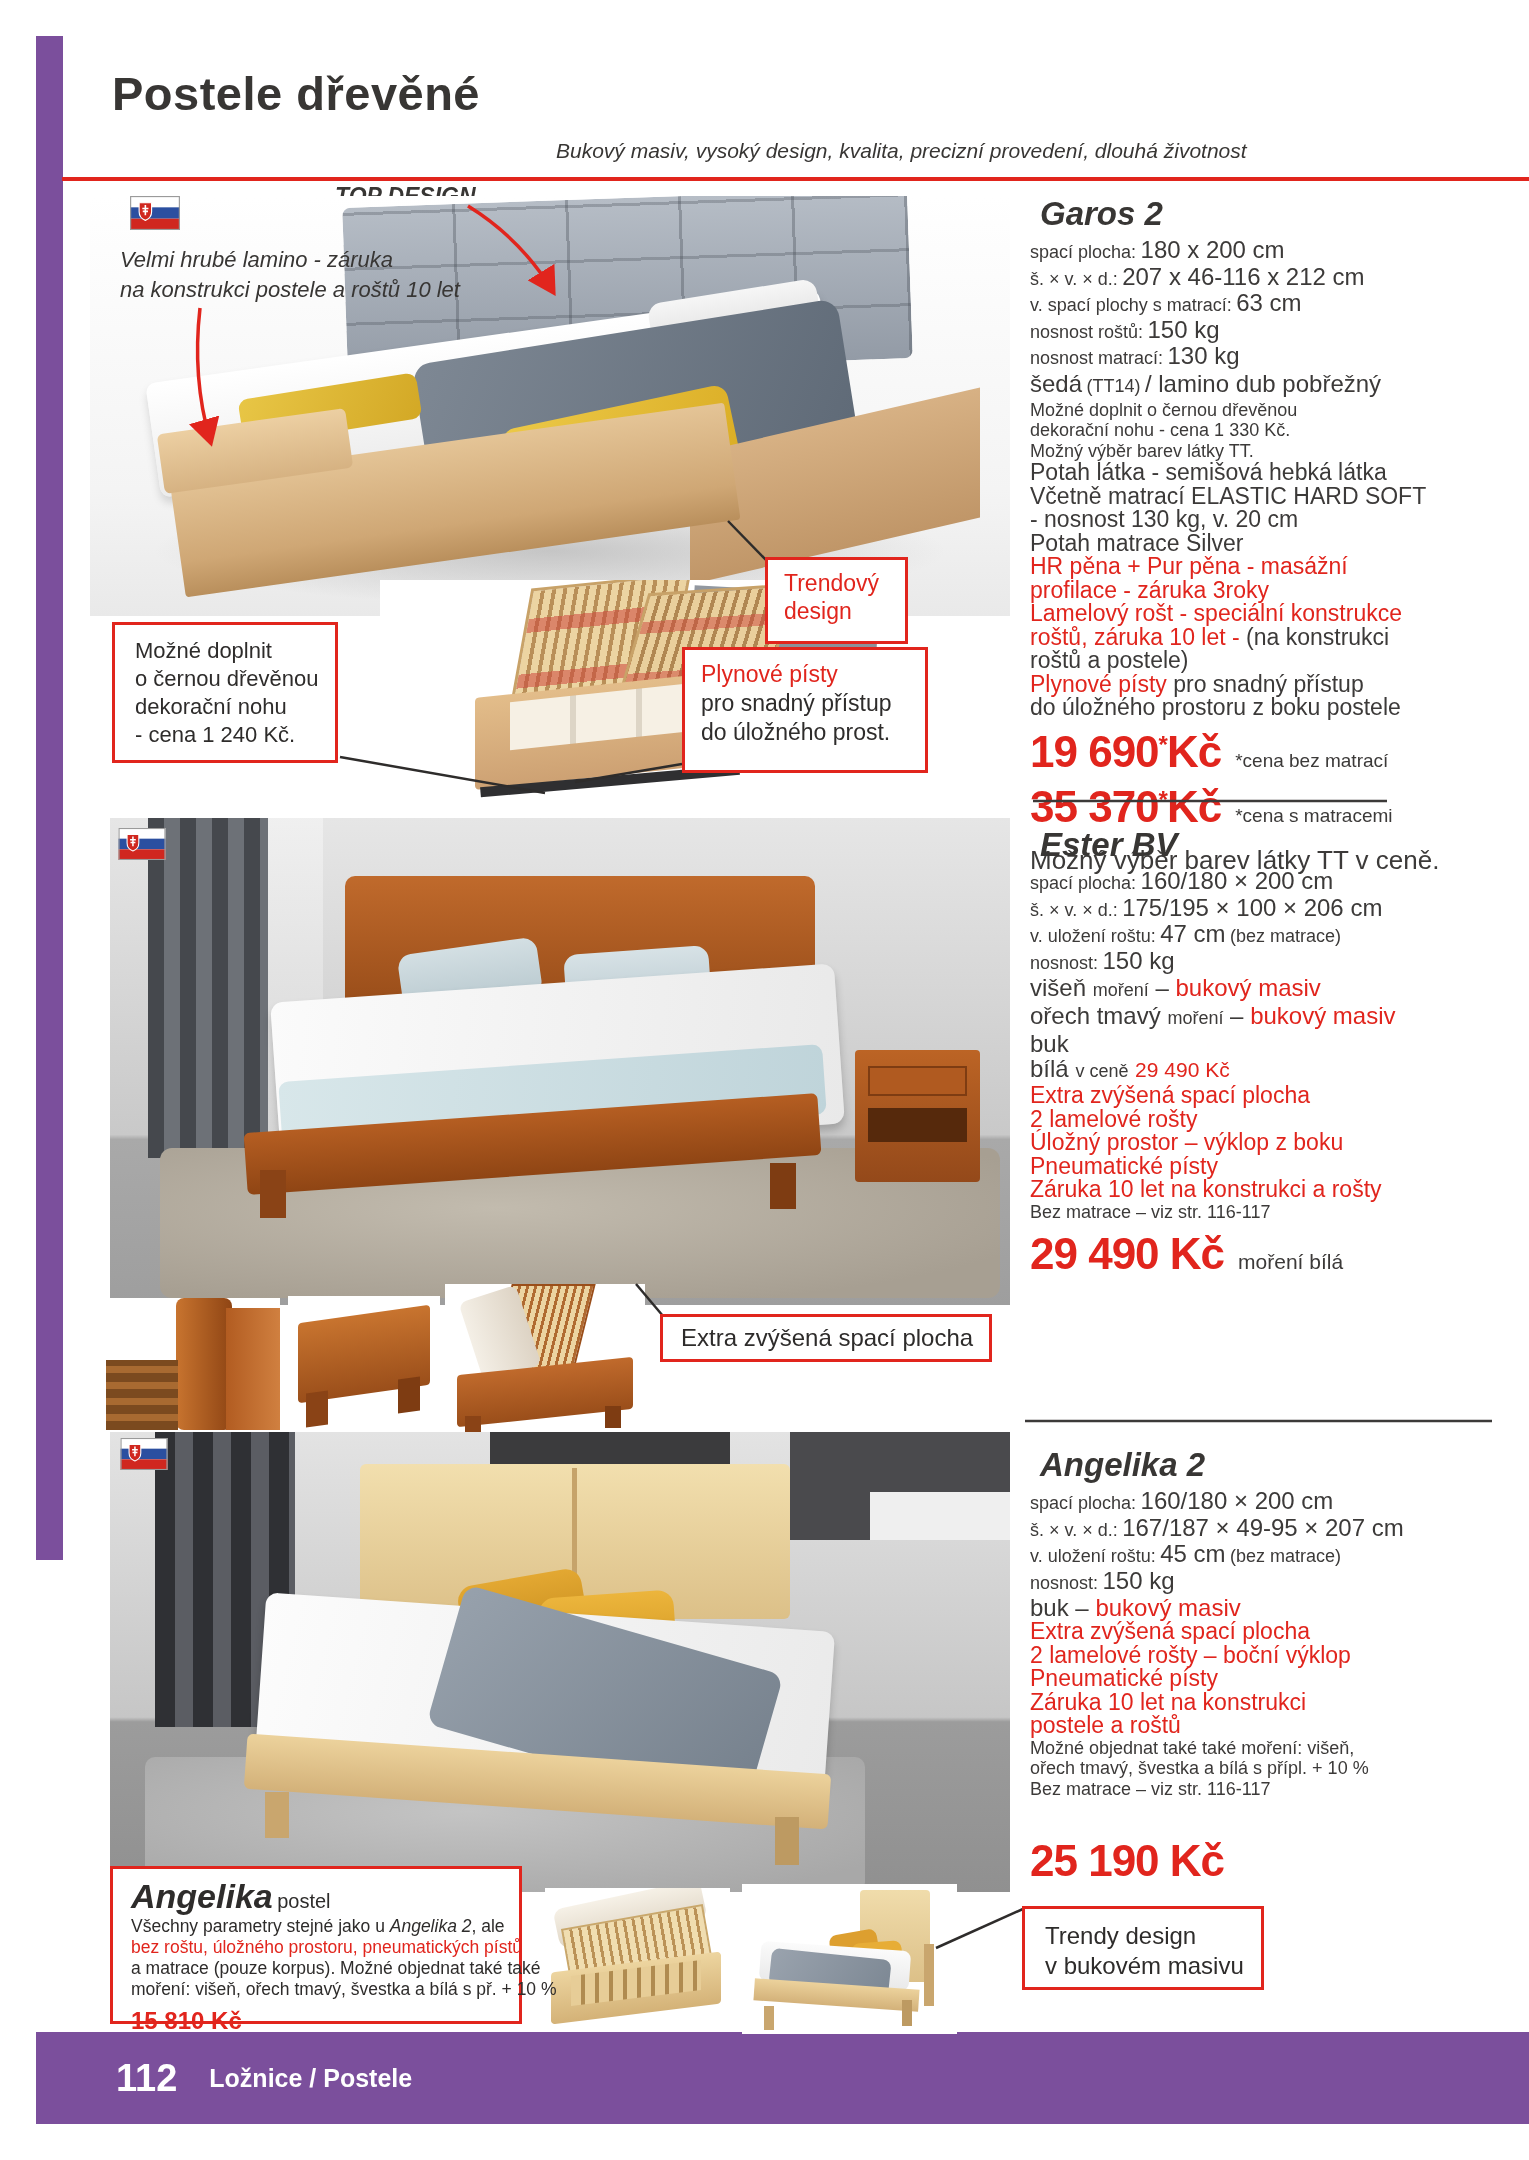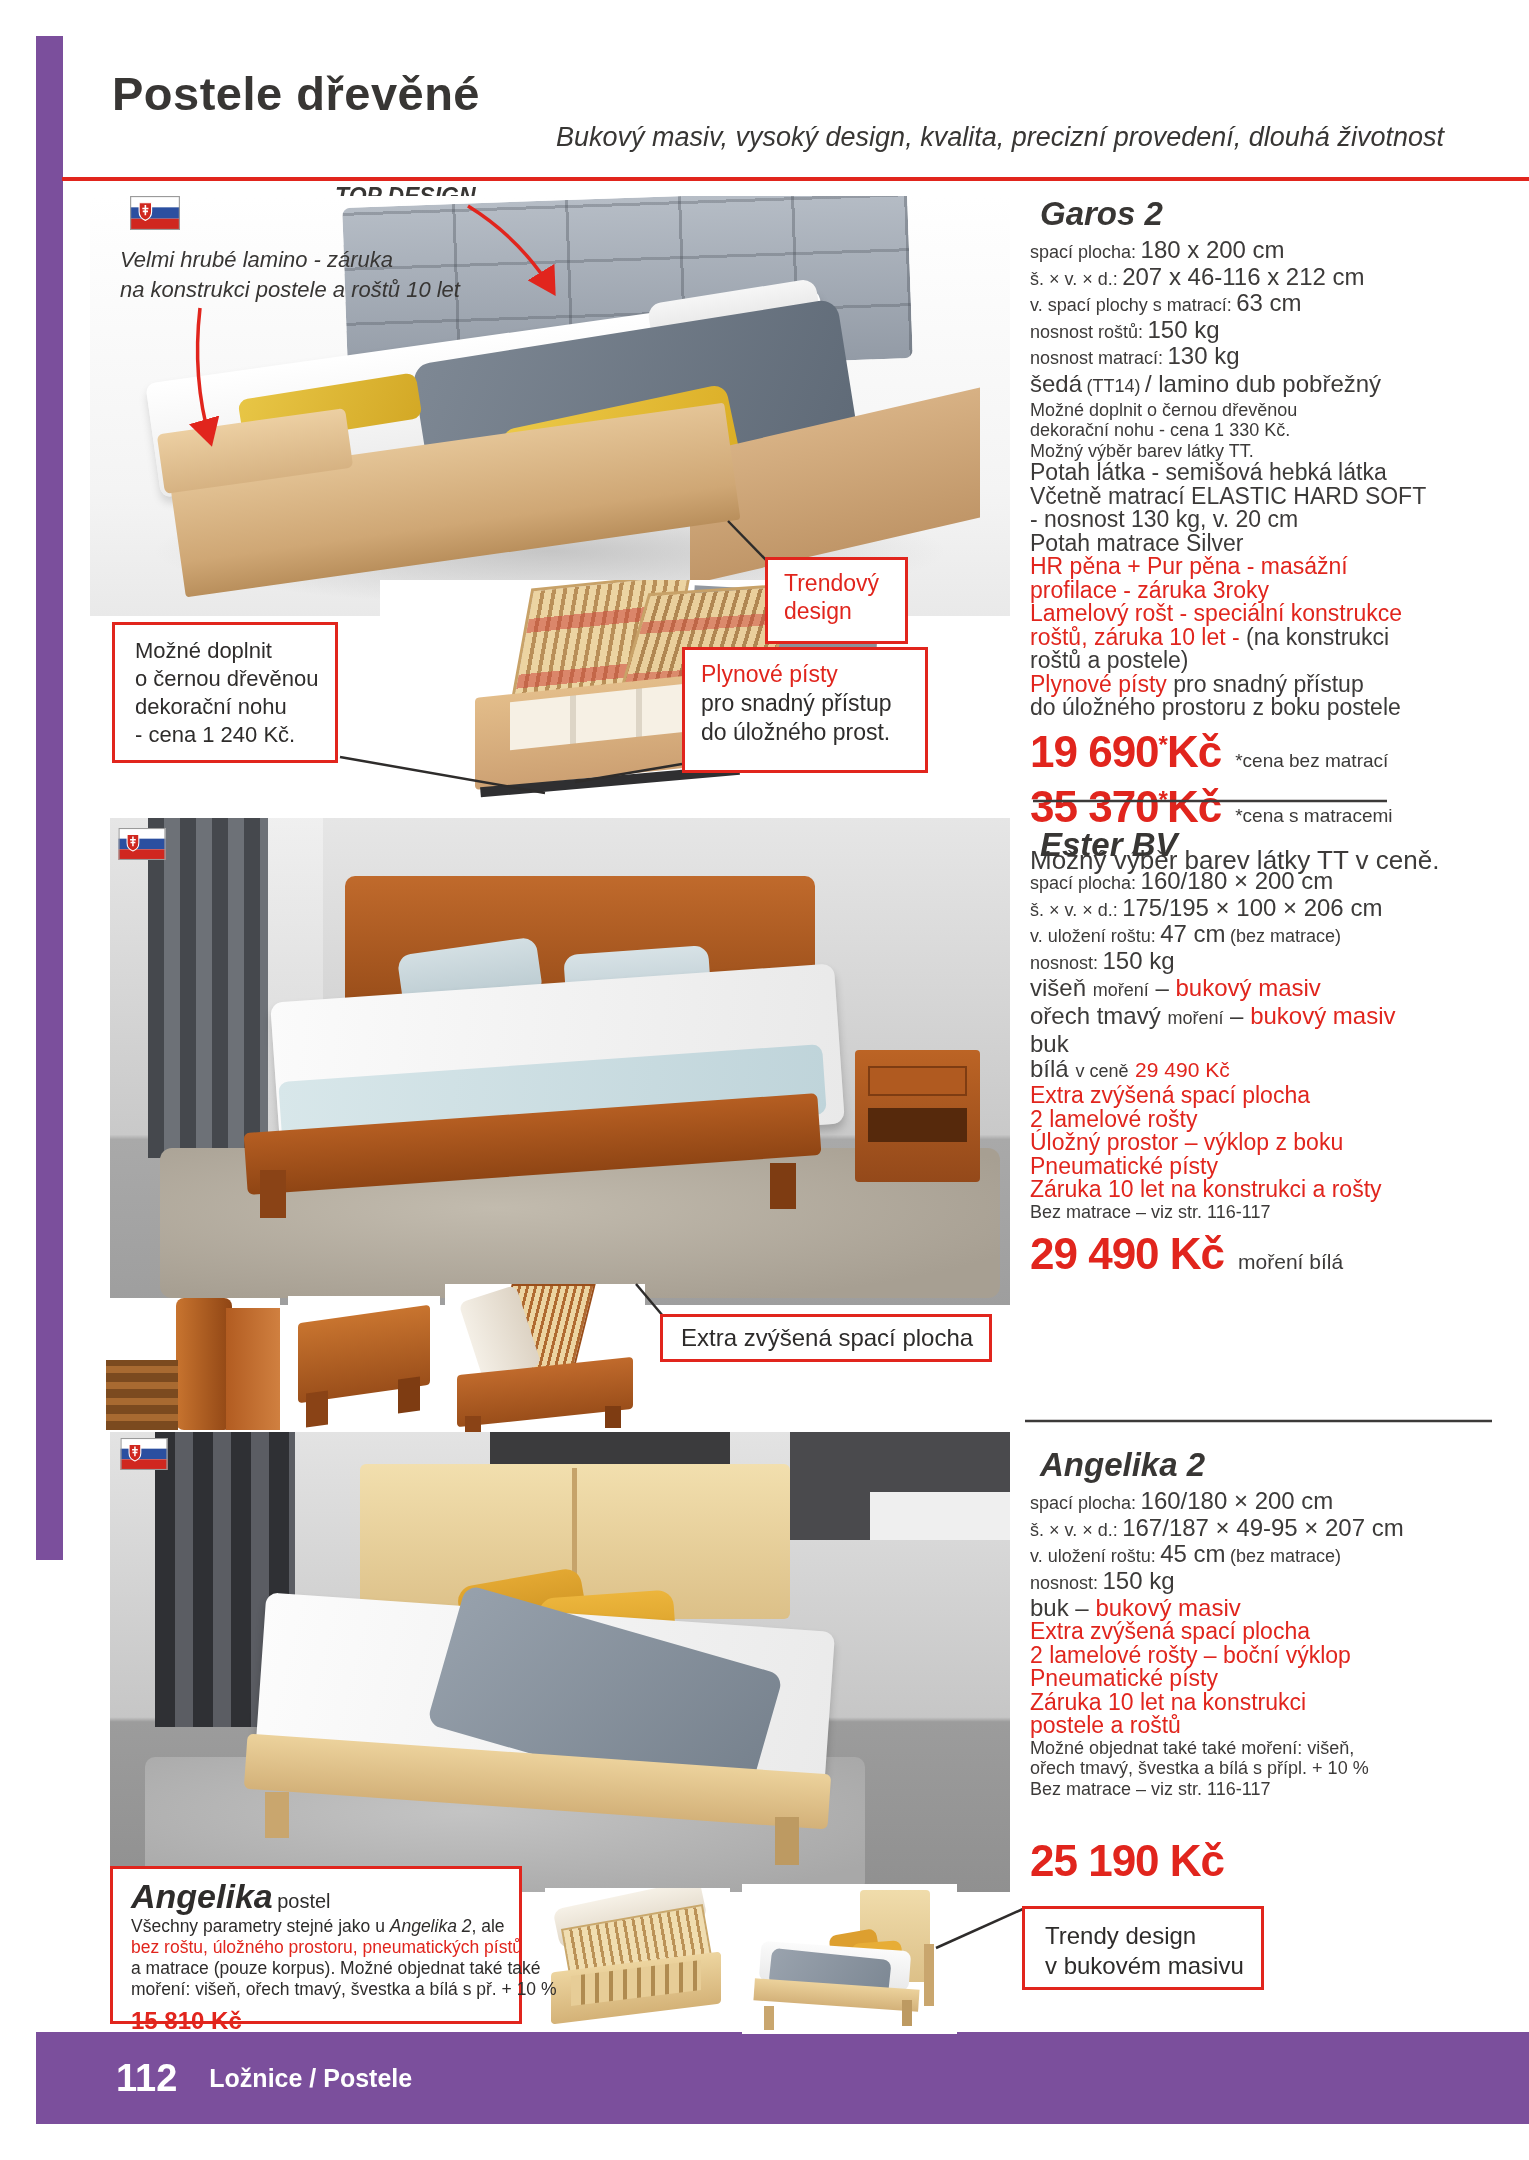--- a/index.html
+++ b/index.html
@@ -9,21 +9,21 @@
   }
   html,body{margin:0;padding:0;background:#fff;}
   .page{position:relative;width:1529px;height:2160px;background:#fff;overflow:hidden;
         font-family:"Liberation Sans",sans-serif;color:var(--ink);}
   .abs{position:absolute;}
   .red{color:var(--red);}
 
   
   .stripe{position:absolute;left:36px;top:36px;width:27px;height:1524px;background:var(--purple);}
   .page-title{position:absolute;left:112px;top:66px;font-size:47px;font-weight:bold;color:#383634;letter-spacing:.5px;}
-  .page-subtitle{position:absolute;left:556px;top:122px;font-size:27px;font-style:italic;color:#383634;}
+  .page-subtitle{position:absolute;left:556px;top:139px;font-size:21px;font-style:italic;color:#383634;}
   .rule{position:absolute;left:62px;top:177px;width:1467px;height:4px;background:var(--red);}
 
   
   .info{position:absolute;left:1030px;width:480px;color:var(--ink);}
   .info h2{font-style:italic;font-weight:bold;font-size:33px;margin:0 0 5px 10px;color:#383634;}
   .sl{line-height:23.5px;white-space:nowrap;}
   .sl .lab{font-size:18px;}
   .sl .val{font-size:24px;}
   .sl .sm{font-size:18px;}
   .bigline{font-size:23px;line-height:23.5px;white-space:nowrap;}

